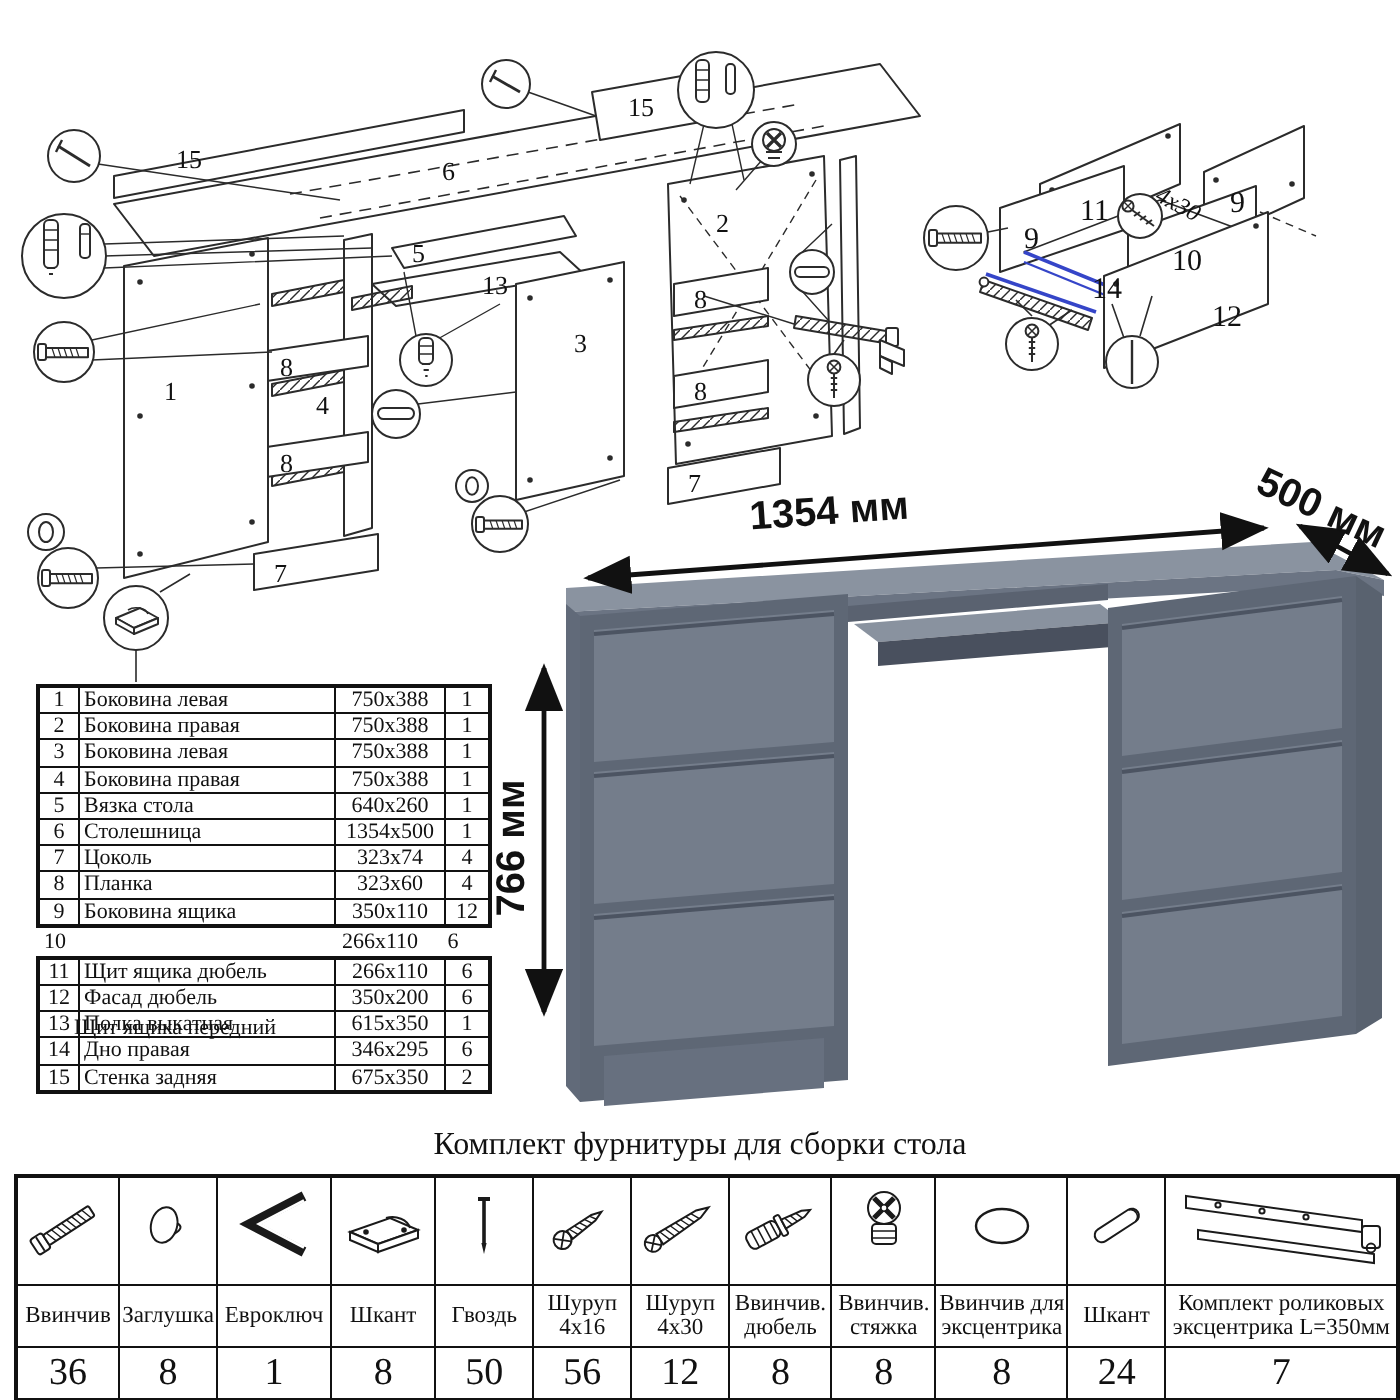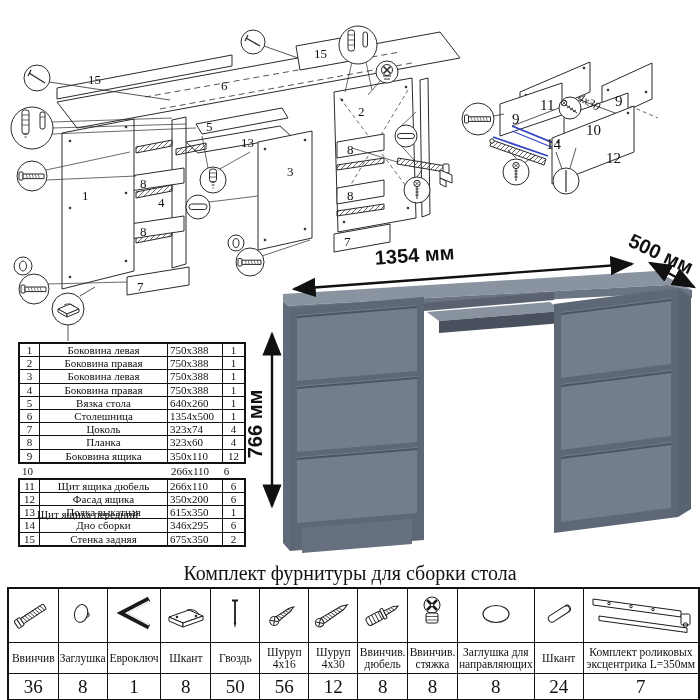--- a/index.html
+++ b/index.html
@@ -10,33 +10,33 @@
   .plabel{font-size:13px;fill:#111;}
   .plabel-big{font-size:15px;fill:#111;}
   .note{font-size:12px;font-style:italic;fill:#111;}
 
   
   #parts-wrap{position:absolute;left:18px;top:342px;width:222px;}
   table.pt{border-collapse:collapse;table-layout:fixed;width:219px;border:2px solid #111;}
   table.pt td{border:1px solid #111;font-size:11px;line-height:12.2px;padding:0 2px;
               white-space:nowrap;overflow:hidden;}
   td.c-n{width:15px;text-align:center;}
-  td.c-name{width:123px;text-align:center;}
-  td.c-size{width:50px;}
+  td.c-name{width:123px;text-align:left;}
+  td.c-size{width:50px;text-align:center;}
   td.c-qty{width:17px;text-align:center;}
   .pt-row10{display:flex;width:219px;font-size:11px;line-height:14px;height:14px;}
   .pt-row10 span{display:block;}
   .r10-n{width:19px;text-align:center;}
   .r10-name{width:127px;text-align:left;margin-top:43px;}
   .r10-size{width:52px;text-align:center;}
   .r10-qty{width:21px;text-align:center;}
 
   
   #hw-title{position:absolute;left:0;top:560px;width:700px;text-align:center;
-            font-size:20px;line-height:26px;}
+            font-size:16px;line-height:26px;}
   #hw-wrap{position:absolute;left:7px;top:587px;}
   table.hw{border-collapse:collapse;table-layout:fixed;border:2px solid #111;}
   table.hw td{border:1px solid #111;text-align:center;vertical-align:middle;padding:0 1px;}
   tr.hw-icons td{height:53px;}
   tr.hw-names td{height:30px;font-size:11.5px;line-height:1.08;}
   tr.hw-qty td{height:25px;font-size:19px;}
 </style>
 </head>
 <body>
 
@@ -456,33 +456,33 @@
     <table class="pt">
       <tbody>
           <tr>
             <td class="c-n">11</td>
             <td class="c-name">Щит ящика дюбель</td>
             <td class="c-size">266x110</td>
             <td class="c-qty">6</td>
           </tr>
       <tr>
             <td class="c-n">12</td>
-            <td class="c-name">Фасад ящика</td>
+            <td class="c-name">Фасад дюбель</td>
             <td class="c-size">350x200</td>
             <td class="c-qty">6</td>
           </tr>
       <tr>
             <td class="c-n">13</td>
             <td class="c-name">Полка выкатная</td>
             <td class="c-size">615x350</td>
             <td class="c-qty">1</td>
           </tr>
       <tr>
             <td class="c-n">14</td>
-            <td class="c-name">Дно сборки</td>
+            <td class="c-name">Дно правая</td>
             <td class="c-size">346x295</td>
             <td class="c-qty">6</td>
           </tr>
       <tr>
             <td class="c-n">15</td>
             <td class="c-name">Стенка задняя</td>
             <td class="c-size">675x350</td>
             <td class="c-qty">2</td>
           </tr>
     </tbody>
@@ -602,21 +602,21 @@
       <tr class="hw-names">
         <td>Ввинчив</td>
         <td>Заглушка</td>
         <td>Евроключ</td>
         <td>Шкант</td>
         <td>Гвоздь</td>
         <td>Шуруп 4x16</td>
         <td>Шуруп 4x30</td>
         <td>Ввинчив. дюбель</td>
         <td>Ввинчив. стяжка</td>
-        <td>Заглушка для направляющих</td>
+        <td>Ввинчив для эксцентрика</td>
         <td>Шкант</td>
         <td>Комплект роликовых эксцентрика L=350мм</td>
       </tr>
       <tr class="hw-qty">
         <td>36</td>
         <td>8</td>
         <td>1</td>
         <td>8</td>
         <td>50</td>
         <td>56</td>

